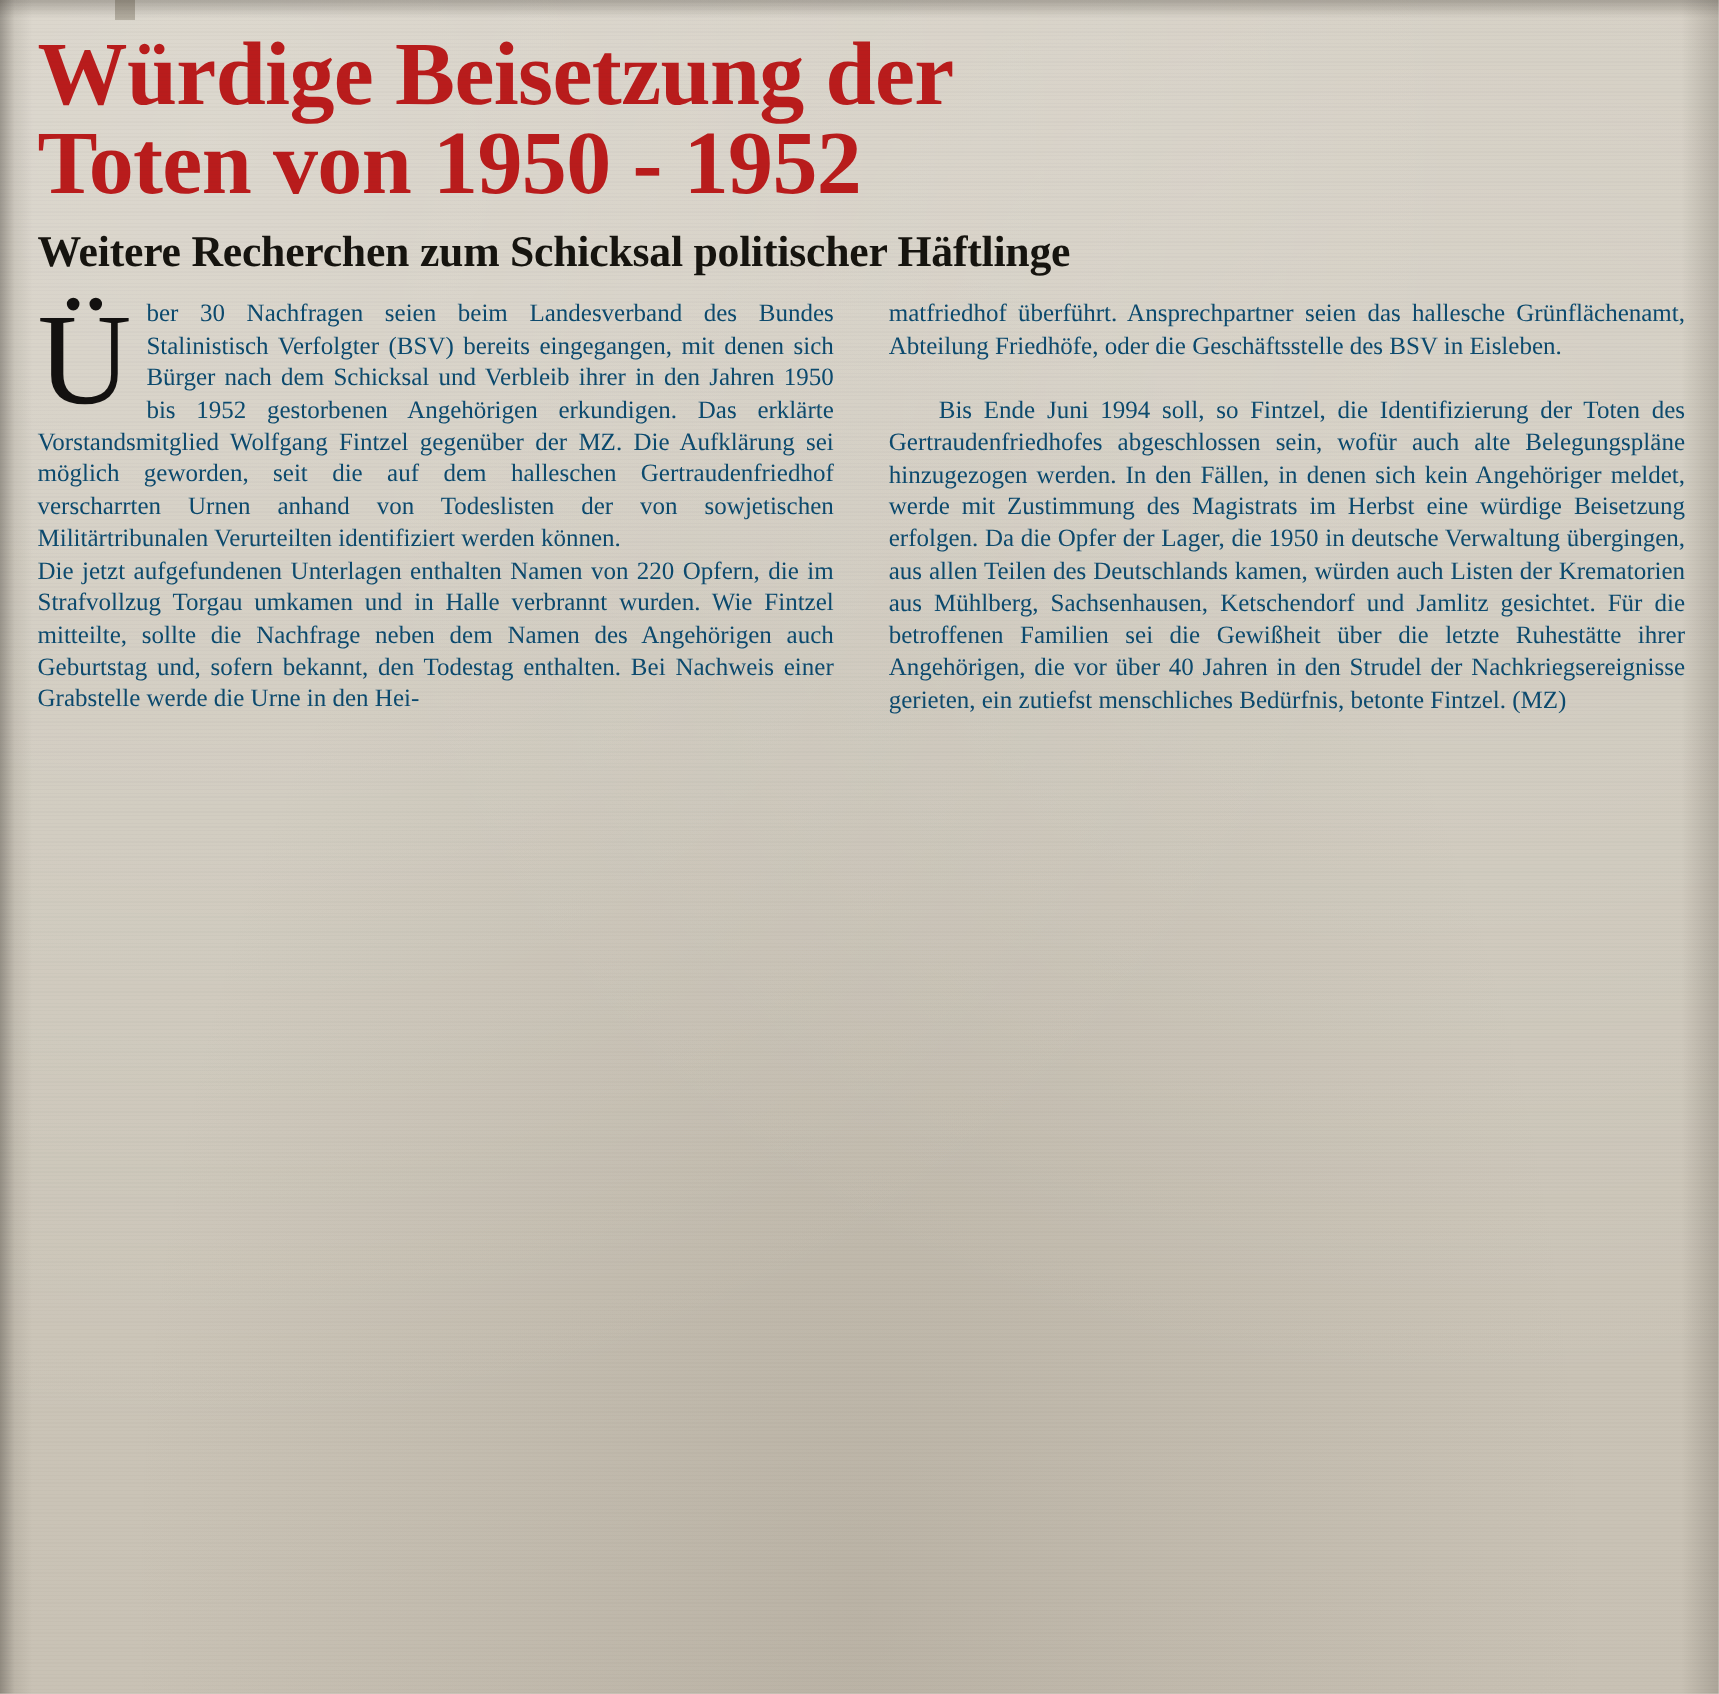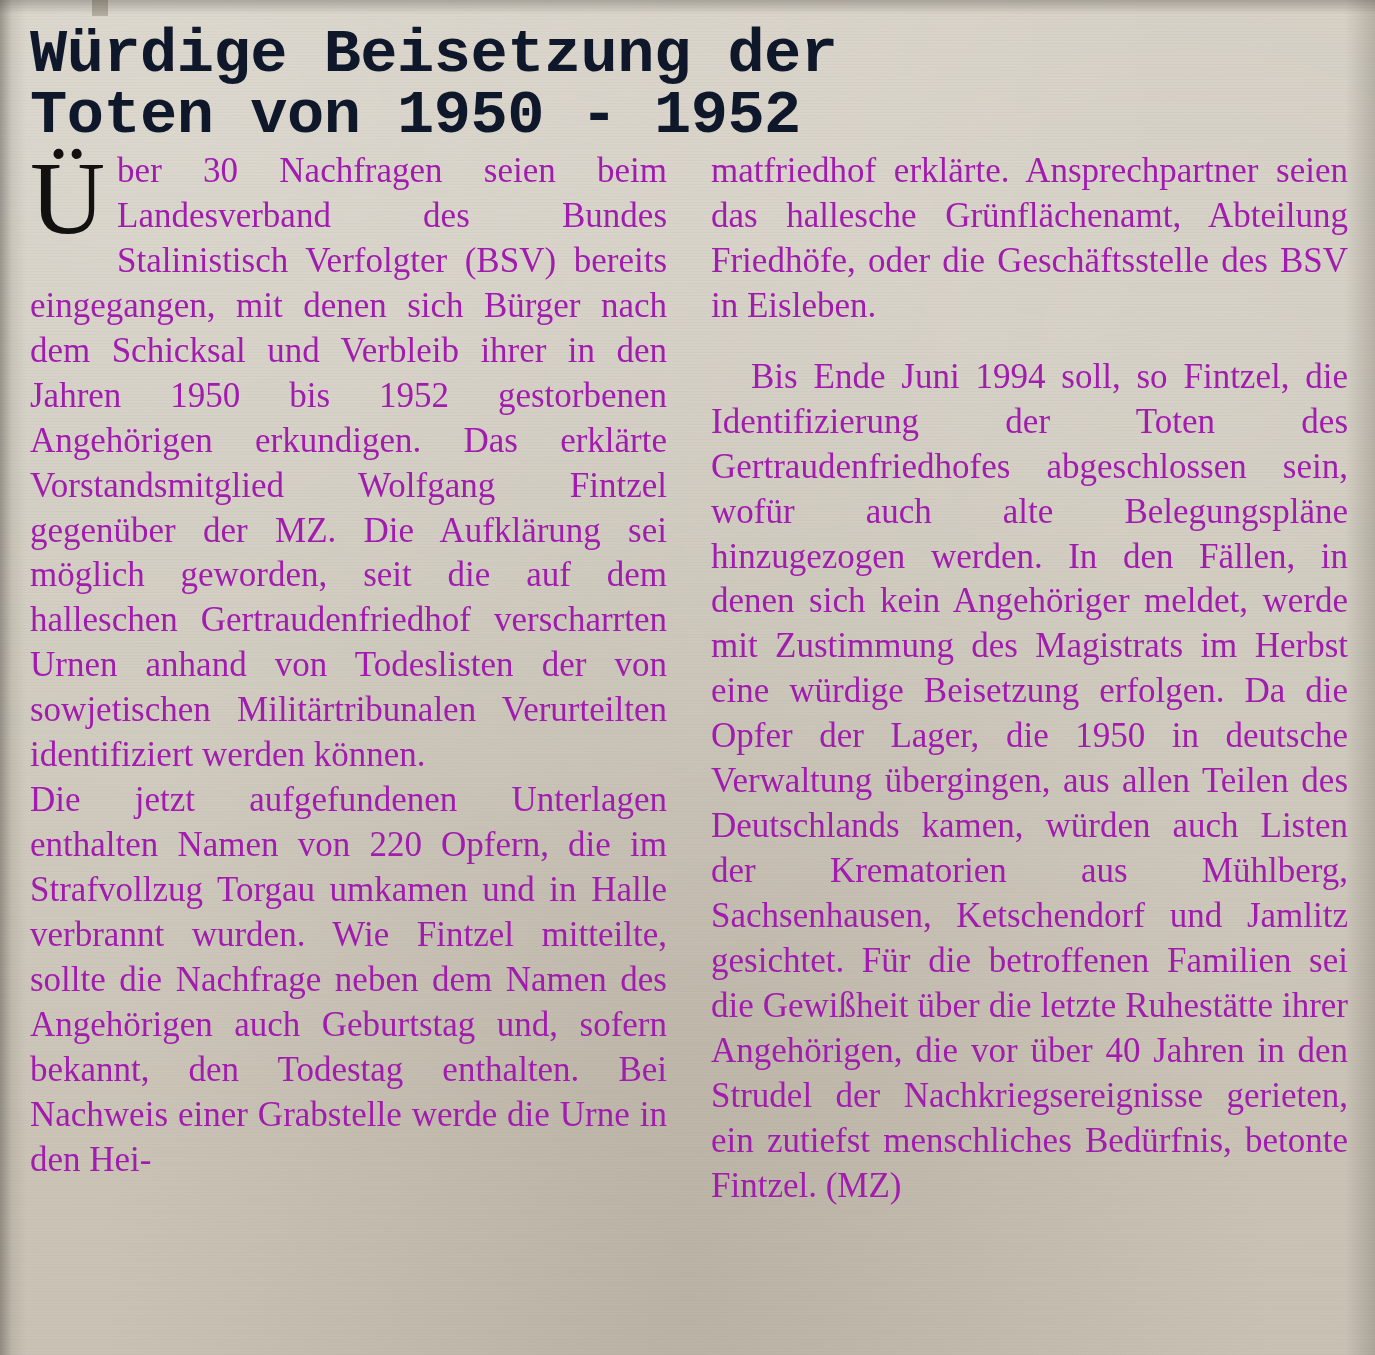--- a/index.html
+++ b/index.html
@@ -60,27 +60,27 @@
   }
 
   .article {
     position: relative;
     padding: 24px 34px 0 30px;
     box-sizing: border-box;
     width: 100%;
   }
 
   .headline {
-    font-family: Liberation Mono, monospace;
+    font-family: Liberation Serif, serif;
     font-weight: bold;
-    font-size: 62px;
+    font-size: 72px;
     line-height: 0.99;
     letter-spacing: -0.5px;
     margin: 0 0 2px 0;
-    color: #0f172a;
+    color: #b91c1c;
     white-space: pre-line;
     text-rendering: optimizeLegibility;
   }
 
   .subhead {
     font-family: "Liberation Serif", serif;
     font-weight: bold;
     font-size: 35px;
     line-height: 1.1;
     margin: 16px 0 18px 0;
@@ -93,26 +93,26 @@
     gap: 44px;
     align-items: flex-start;
   }
   .col {
     width: 637px;
     flex: 0 0 637px;
   }
 
   p.body {
     margin: 0 0 0 0;
-    font-size: 35px;
+    font-size: 20px;
     line-height: 1.285;
     text-align: justify;
     text-justify: inter-word;
     hyphens: manual;
-    color: #a21caf;
+    color: #0c4a6e;
   }
   p.body + p.body {
     margin-top: 26px;
     text-indent: 40px;
   }
   p.body.cont {
     text-indent: 0;
   }
 
   .dropcap-wrap {
@@ -147,32 +147,33 @@
 <div class="edge-top"></div>
 <div class="edge-left"></div>
 <div class="edge-right"></div>
 <div class="clip"></div>
 
 <div class="article">
 
   <h1 class="headline">Würdige Beisetzung der
 Toten von 1950 - 1952</h1>
 
+  <h2 class="subhead">Weitere Recherchen zum Schicksal politischer Häftlinge</h2>
 
   <div class="columns">
 
     <div class="col">
       <div class="dropcap-wrap">
         <span class="dropcap">Ü</span>
         <p class="body">ber 30 Nachfragen seien beim Landesverband des Bundes Stalinistisch Verfolgter (BSV) bereits eingegangen, mit denen sich Bürger nach dem Schicksal und Verbleib ihrer in den Jahren 1950 bis 1952 gestorbenen Angehörigen erkundigen. Das erklärte Vorstandsmitglied Wolfgang Fintzel gegenüber der MZ. Die Aufklärung sei möglich geworden, seit die auf dem halleschen Gertraudenfriedhof verscharrten Urnen anhand von Todeslisten der von sowjetischen Militärtribunalen Verurteilten identifiziert werden können.</p>
       </div>
       <p class="body">Die jetzt aufgefundenen Unterlagen enthalten Namen von 220 Opfern, die im Strafvollzug Torgau umkamen und in Halle verbrannt wurden. Wie Fintzel mitteilte, sollte die Nachfrage neben dem Namen des Angehörigen auch Geburtstag und, sofern bekannt, den Todestag enthalten. Bei Nachweis einer Grabstelle werde die Urne in den Hei-</p>
     </div>
 
     <div class="col">
-      <p class="body cont">matfriedhof erklärte. Ansprechpartner seien das hallesche Grünflächenamt, Abteilung Friedhöfe, oder die Geschäftsstelle des BSV in Eisleben.</p>
+      <p class="body cont">matfriedhof überführt. Ansprechpartner seien das hallesche Grünflächenamt, Abteilung Friedhöfe, oder die Geschäftsstelle des BSV in Eisleben.</p>
       <p class="body">Bis Ende Juni 1994 soll, so Fintzel, die Identifizierung der Toten des Gertraudenfriedhofes abgeschlossen sein, wofür auch alte Belegungspläne hinzugezogen werden. In den Fällen, in denen sich kein Angehöriger meldet, werde mit Zustimmung des Magistrats im Herbst eine würdige Beisetzung erfolgen. Da die Opfer der Lager, die 1950 in deutsche Verwaltung übergingen, aus allen Teilen des Deutschlands kamen, würden auch Listen der Krematorien aus Mühlberg, Sachsenhausen, Ketschendorf und Jamlitz gesichtet. Für die betroffenen Familien sei die Gewißheit über die letzte Ruhestätte ihrer Angehörigen, die vor über 40 Jahren in den Strudel der Nachkriegsereignisse gerieten, ein zutiefst menschliches Bedürfnis, betonte Fintzel. (MZ)</p>
     </div>
 
   </div>
 </div>
 
 <div class="grain"></div>
 
 </body></html>

